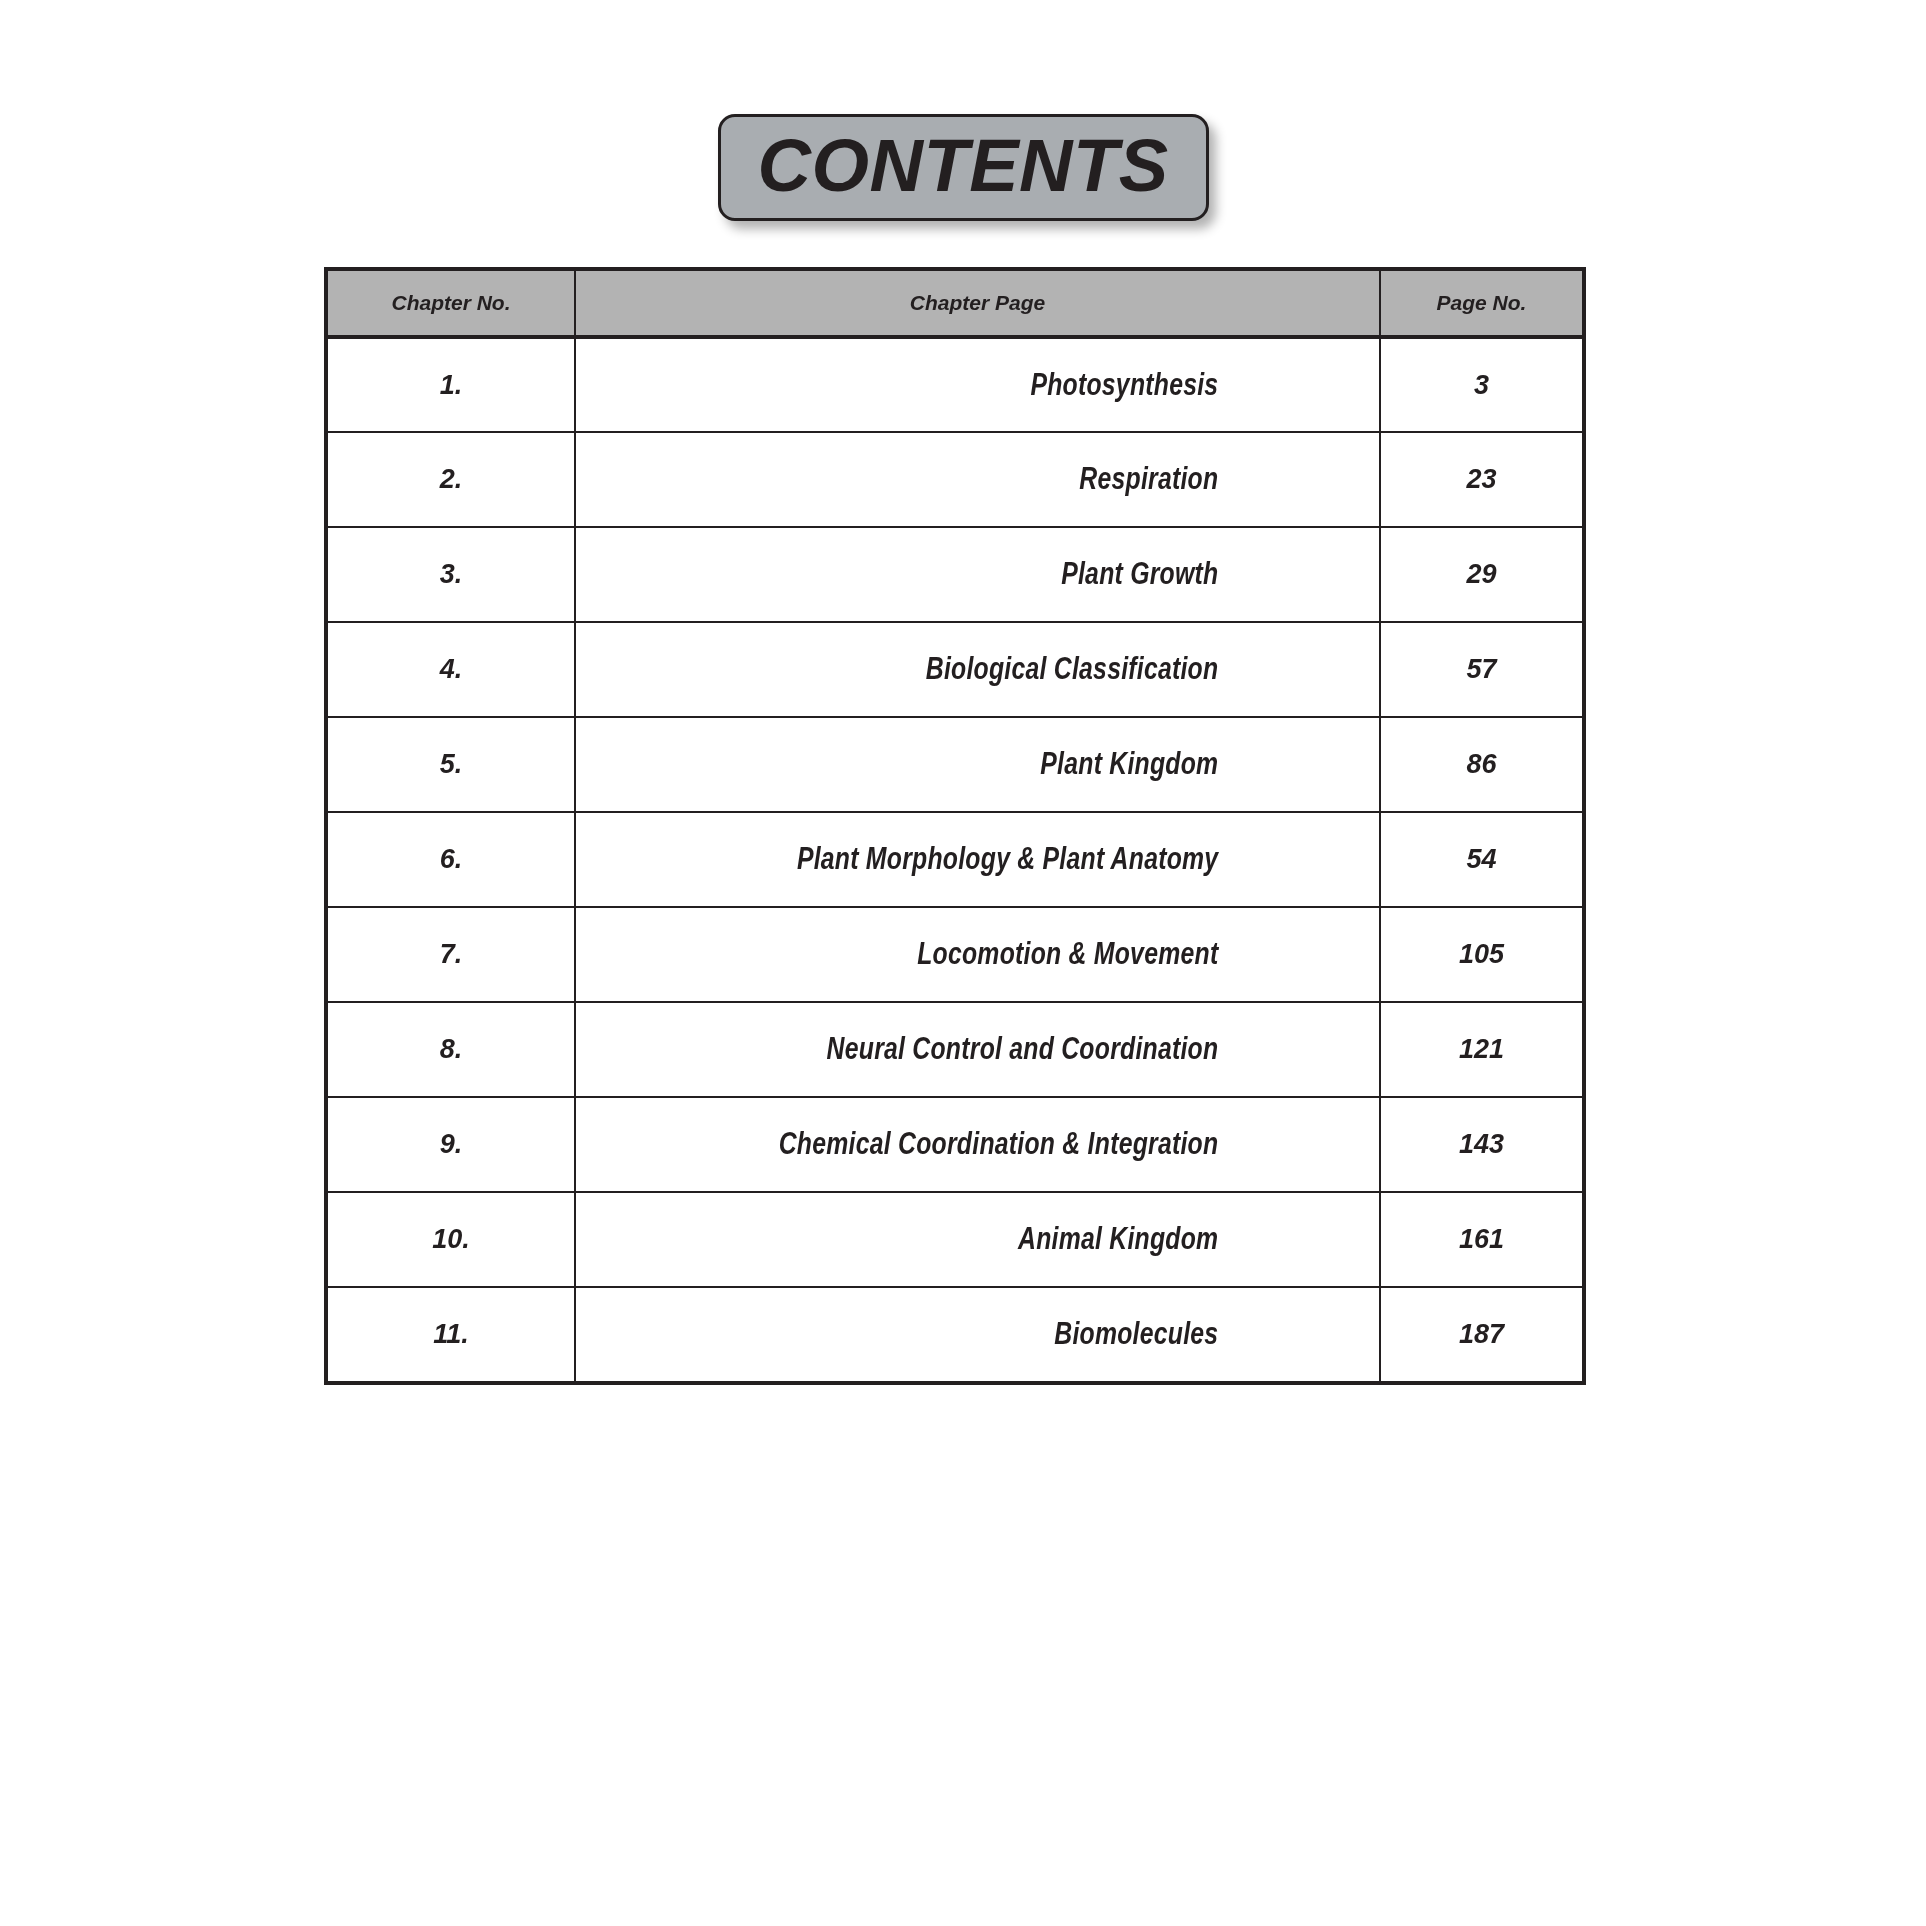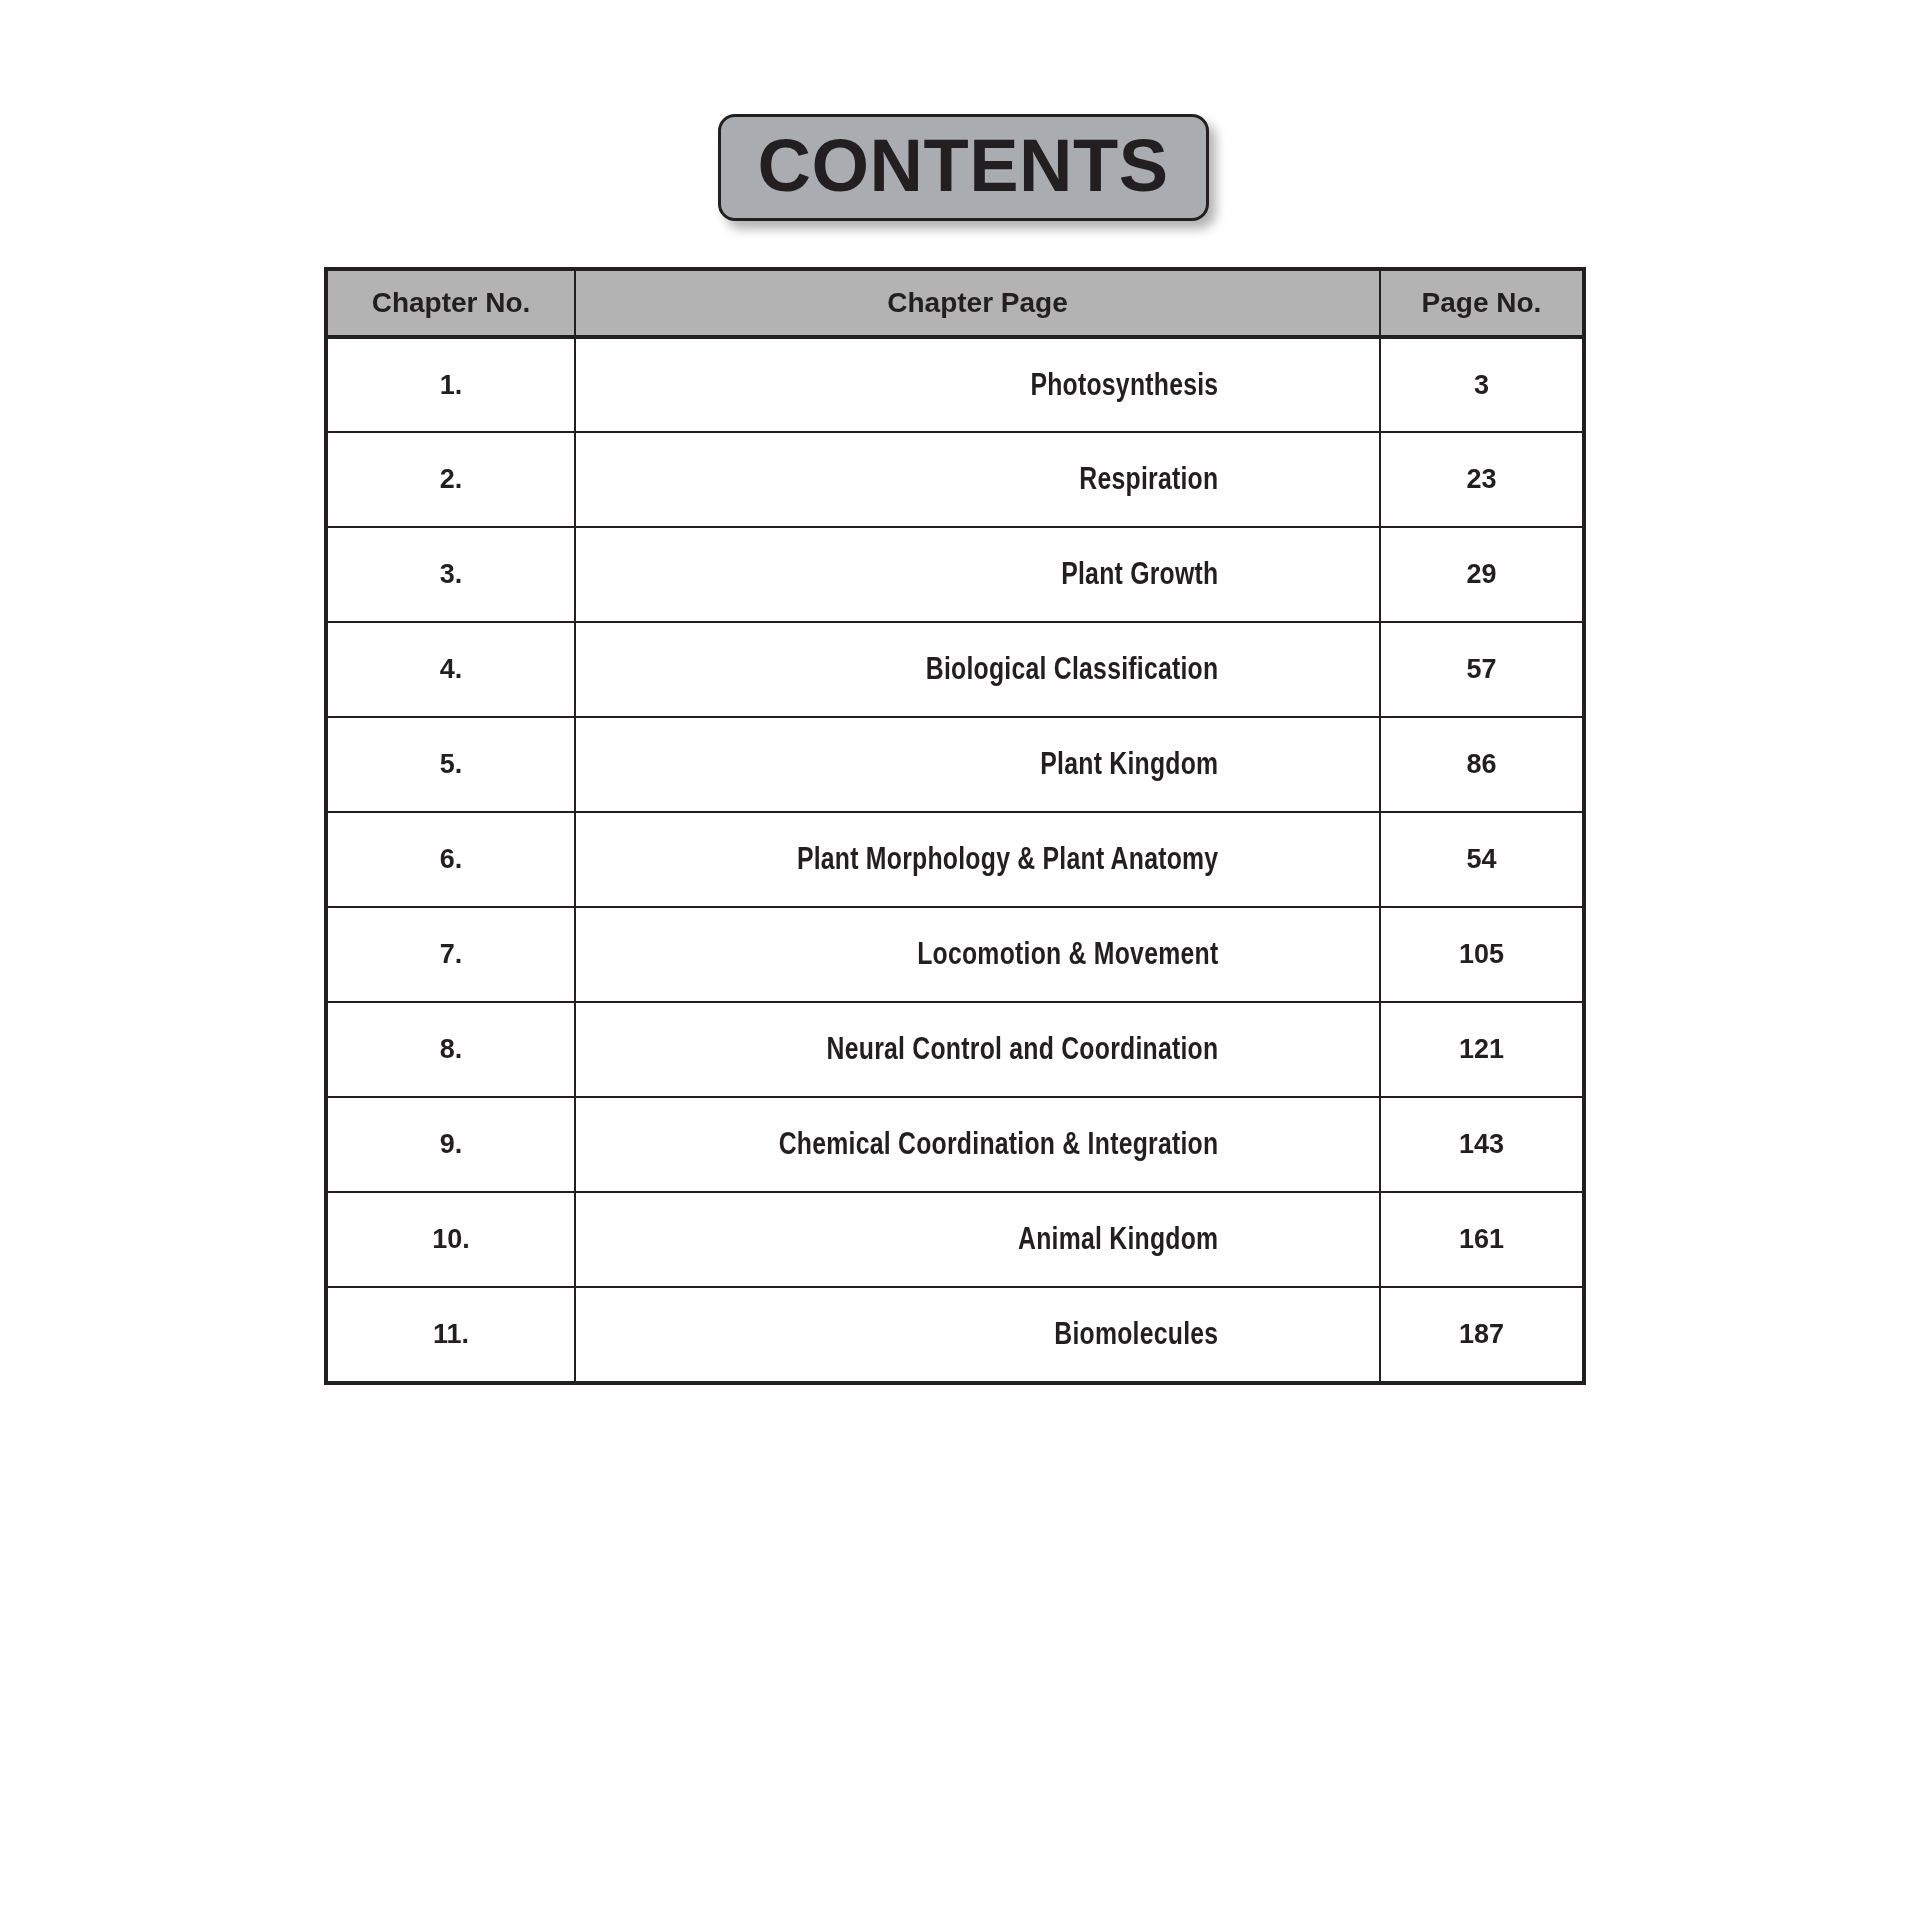--- a/index.html
+++ b/index.html
@@ -13,20 +13,21 @@
     font-family: "Liberation Sans", sans-serif;
     -webkit-font-smoothing: antialiased;
     overflow: hidden;
   }
 
   .page {
     position: relative;
     width: 1926px;
     height: 1412px;
     background: #ffffff;
+    font-style: italic;
   }
 
   
   .contents-badge-wrap {
     position: absolute;
     left: 0;
     top: 114px;
     width: 1926px;
     display: flex;
     justify-content: center;
@@ -82,21 +83,21 @@
   table.toc th {
     height: 64px;
     background: #b3b3b3;
     text-align: center;
     border-bottom-width: 4px;
   }
   .th-label {
     display: block;
     font-family: "Liberation Sans", sans-serif;
     font-weight: bold;
-    font-size: 28px;
+    font-size: 21px;
     color: #231f20;
     line-height: 1.05;
     white-space: nowrap;
   }
 
   
   table.toc tbody tr { height: 95px; }
   td.cell-num {
     text-align: center;
   }

